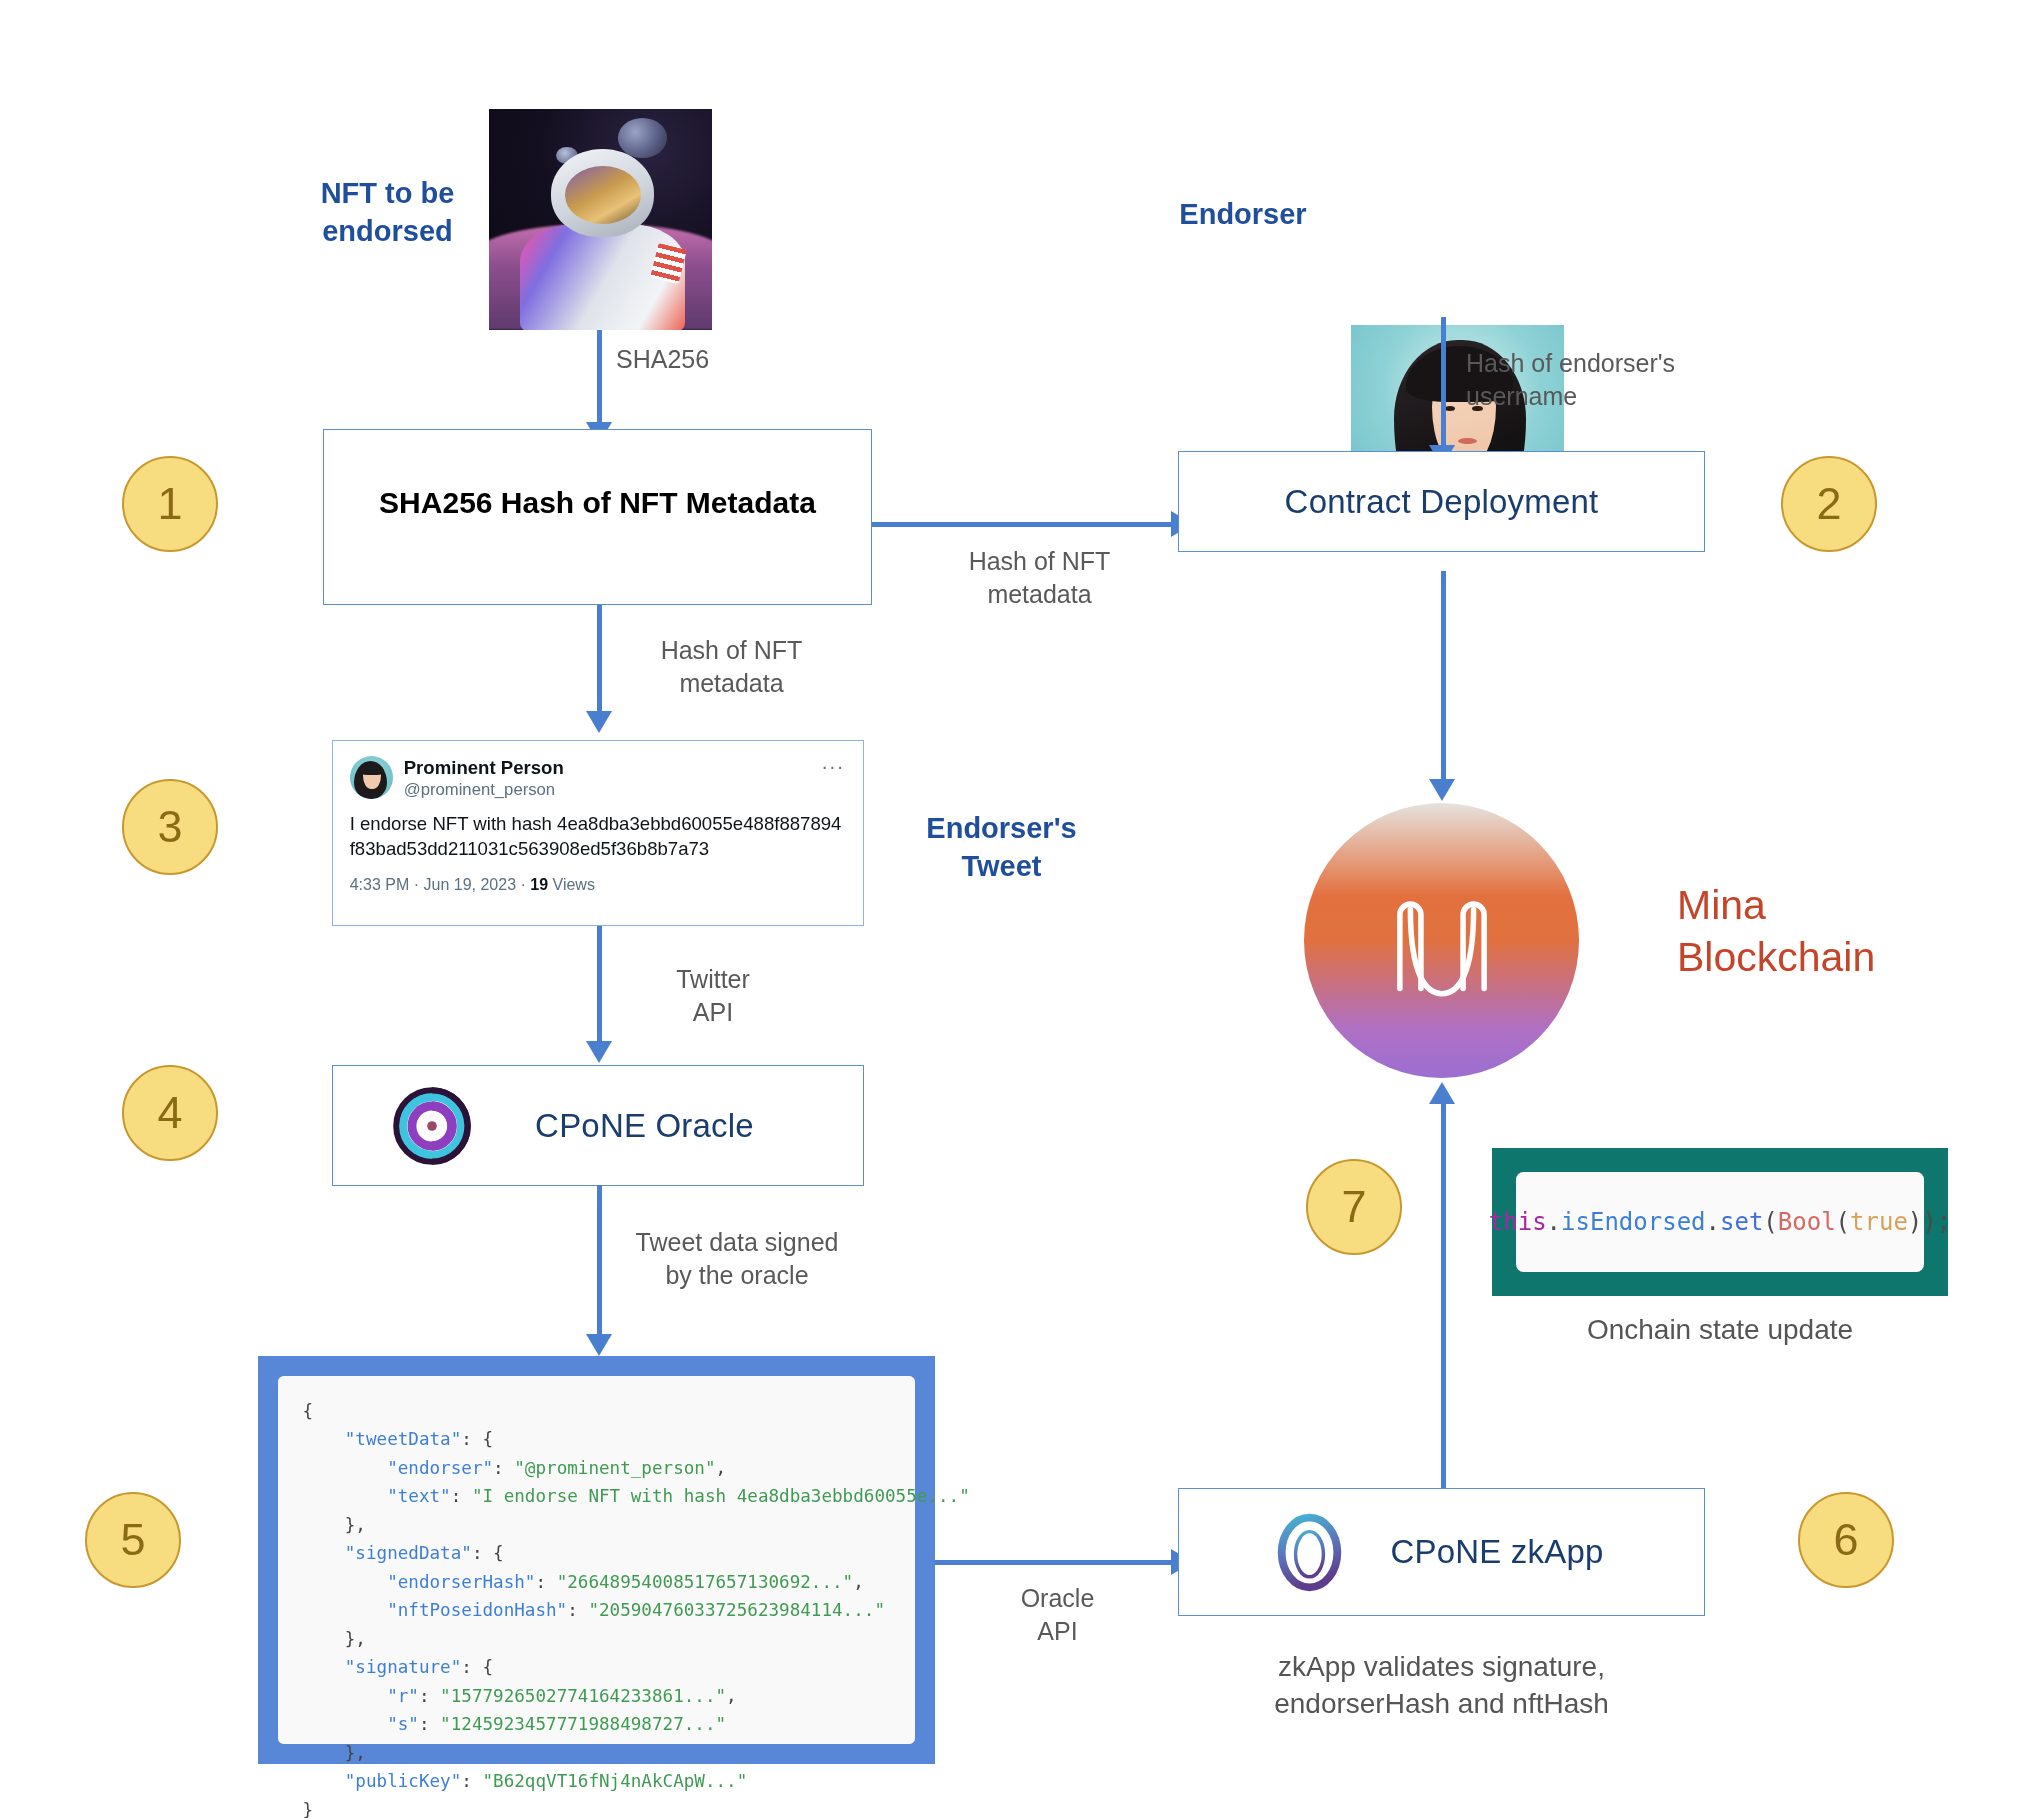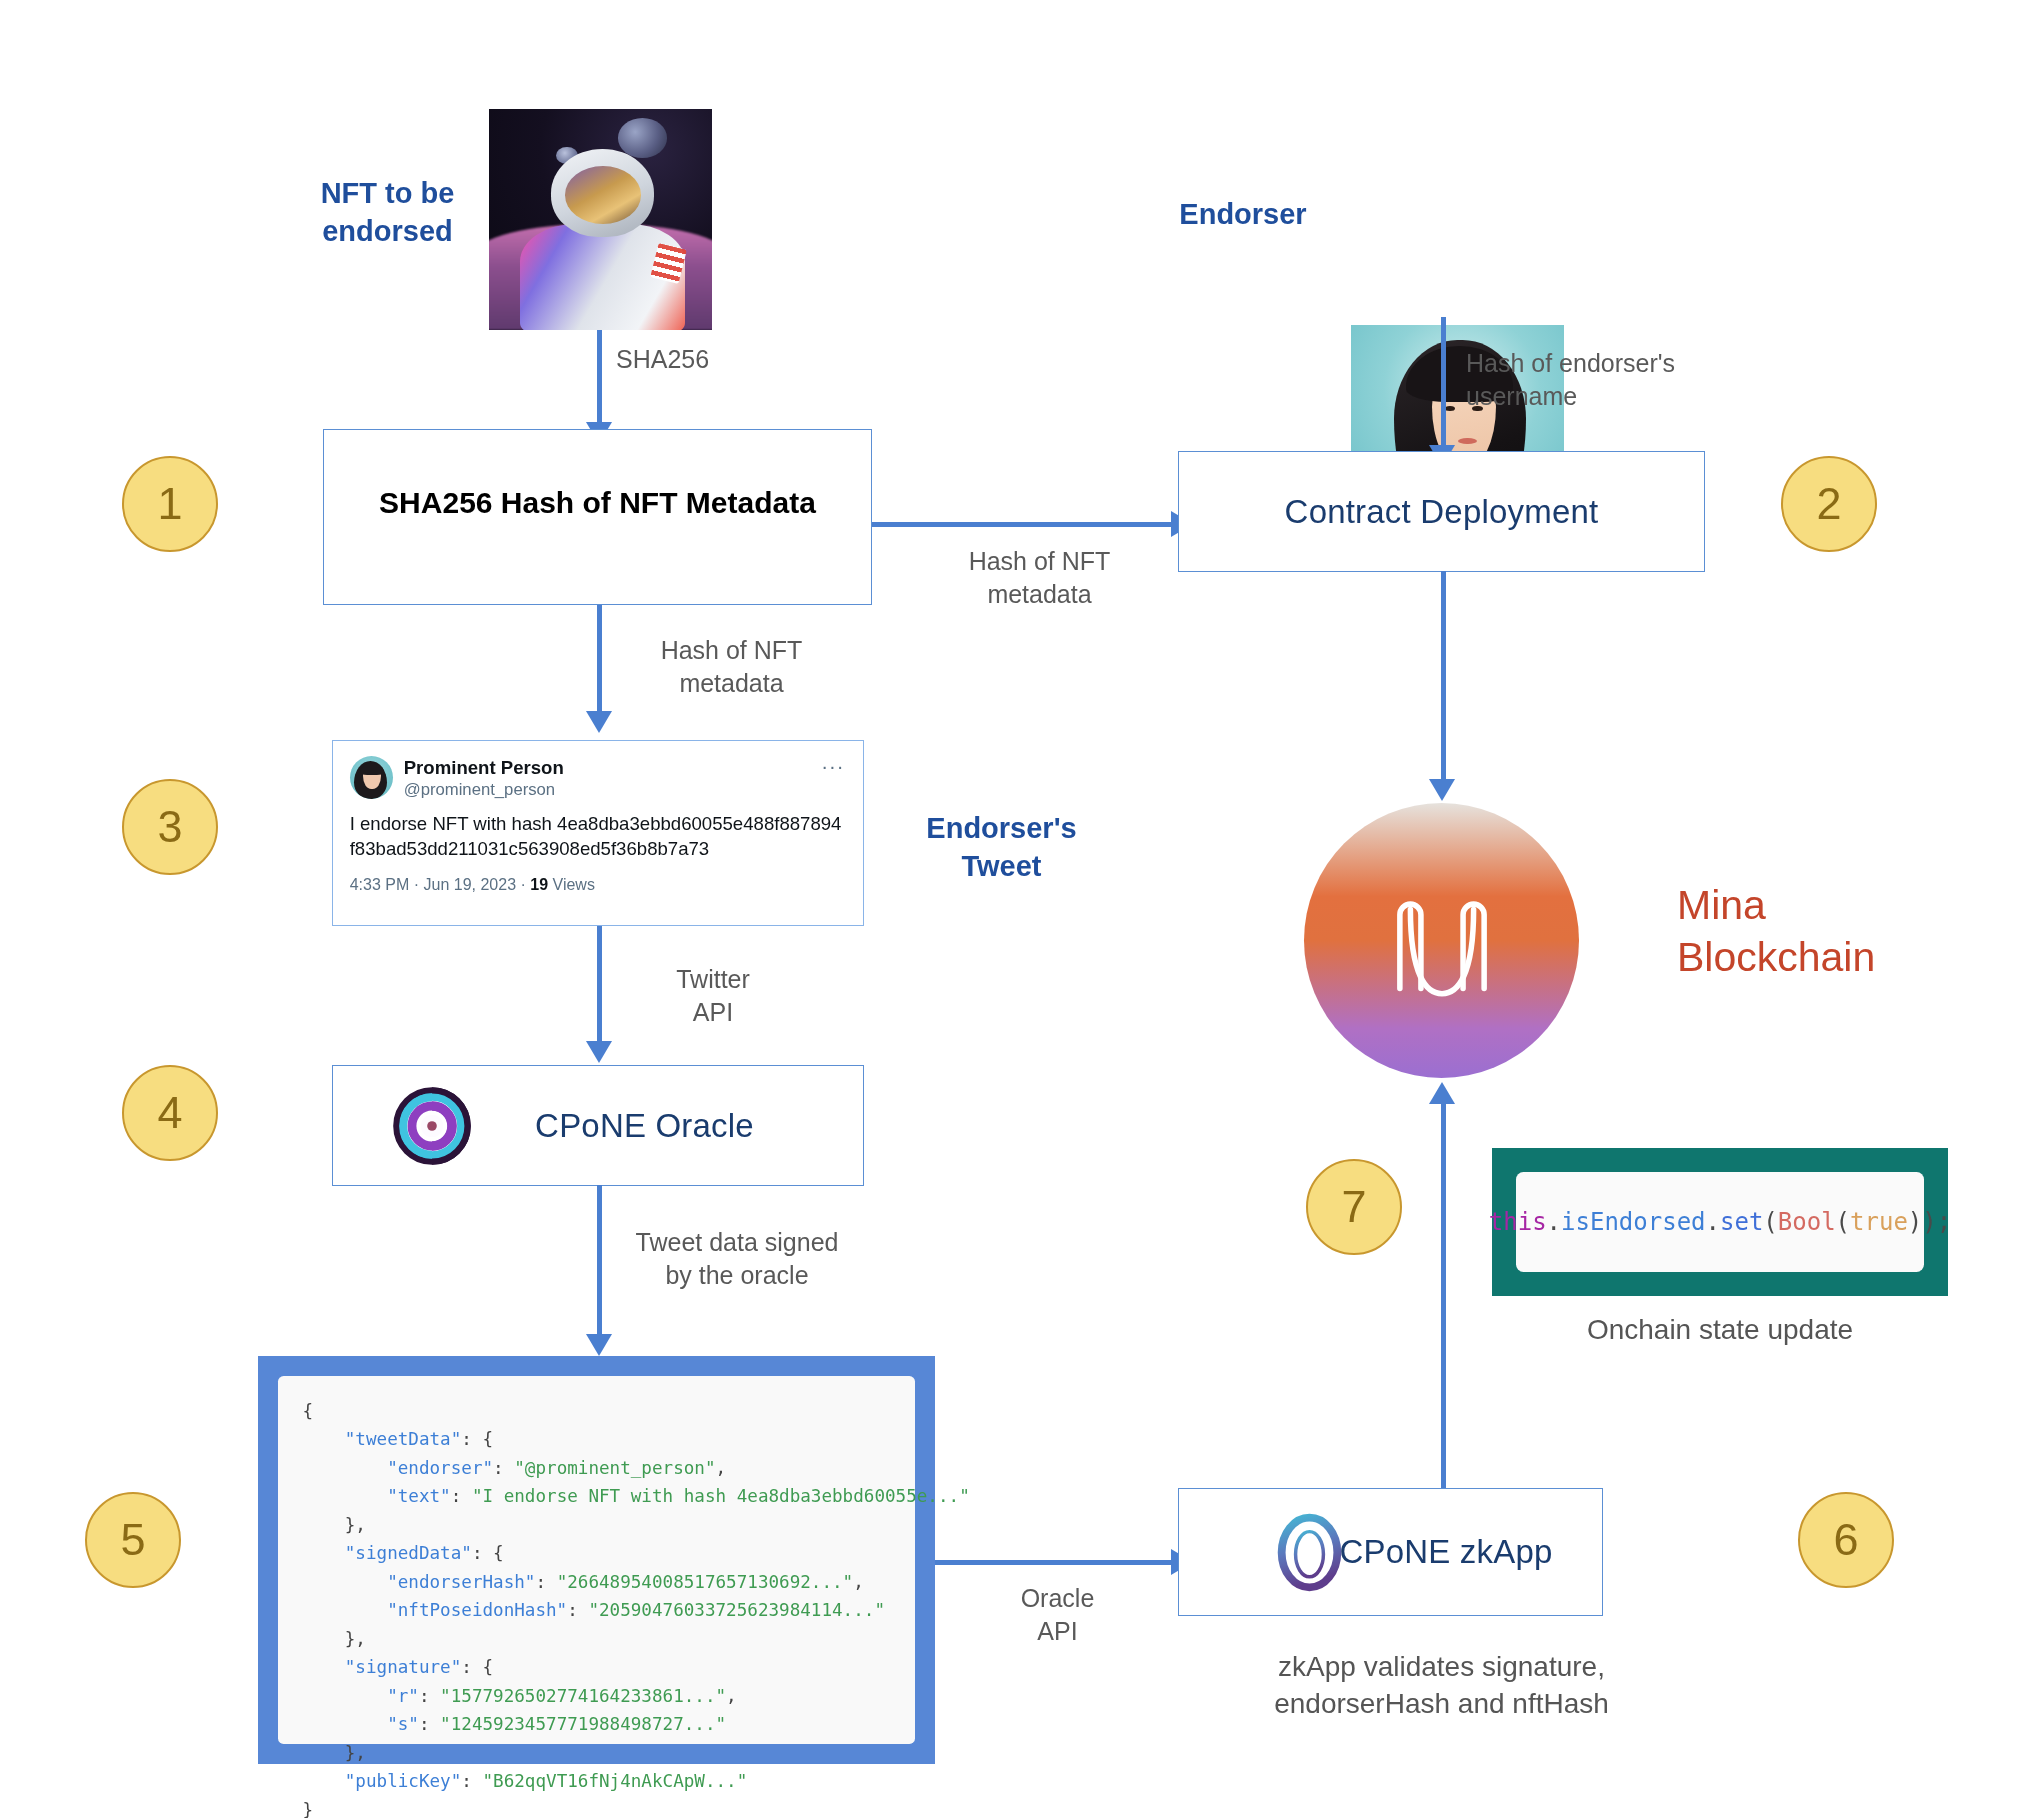--- a/index.html
+++ b/index.html
@@ -373,21 +373,21 @@
     <div class="top"></div>
   </div>
 
   <div class="abs blue-caption" style="left:1141px; top:195px; width:204px;">Endorser</div>
 
   <div class="abs v-line" style="left:1441px; top:317px; height:134px;"></div>
   <div class="abs arrow-down" style="left:1429px; top:445px;"></div>
   <div class="abs edge-label" style="left:1466px; top:347px; width:278px; text-align:left;">Hash of endorser's
 username</div>
 
-  <div class="abs flow-box" style="left:1178px; top:451px; width:527px; height:121px;">
+  <div class="abs flow-box" style="left:1178px; top:451px; width:527px; height:101px;">
     <span class="flow-box-title">Contract Deployment</span>
   </div>
 
   <div class="abs v-line" style="left:1441px; top:571px; height:213px;"></div>
   <div class="abs arrow-down" style="left:1429px; top:779px;"></div>
 
   <div class="abs mina-circle" style="left:1304px; top:803px; width:275px; height:275px;">
     <svg viewBox="0 0 120 120" width="158" height="158" aria-hidden="true">
       <g fill="none" stroke="#ffffff" stroke-width="4.2" stroke-linecap="round" stroke-linejoin="round">
         <path d="M28 96 V40 a8 8 0 0 1 16 0 V96"></path>
@@ -402,21 +402,21 @@
 
   <div class="abs v-line" style="left:1441px; top:1104px; height:384px;"></div>
   <div class="abs arrow-up" style="left:1429px; top:1082px;"></div>
 
   <div class="abs snip-frame" style="left:1492px; top:1148px; width:456px; height:148px;">
     <div class="snip-inner"><span class="c-this">this</span><span class="c-pun">.</span><span class="c-prop">isEndorsed</span><span class="c-pun">.</span><span class="c-fn">set</span><span class="c-pun">(</span><span class="c-type">Bool</span><span class="c-pun">(</span><span class="c-bool">true</span><span class="c-pun">));</span></div>
   </div>
 
   <div class="abs caption-below" style="left:1492px; top:1312px; width:456px;">Onchain state update</div>
 
-  <div class="abs flow-box" style="left:1178px; top:1488px; width:425px; height:128px;">
+  <div class="abs flow-box" style="left:1178px; top:1488px; width:527px; height:128px;">
     <span class="abs" style="left:87px; top:20.4px; width:87px; height:87px;">
       <svg viewBox="0 0 100 100" width="87" height="87" aria-hidden="true">
         <defs>
           <linearGradient id="zkgrad" x1="0" y1="0" x2="0.25" y2="1">
             <stop offset="0%" stop-color="#45b6d4"></stop>
             <stop offset="50%" stop-color="#5b78bd"></stop>
             <stop offset="100%" stop-color="#5e3d8c"></stop>
           </linearGradient>
         </defs>
         <ellipse cx="50" cy="50" rx="32" ry="40" fill="none" stroke="url(#zkgrad)" stroke-width="9"></ellipse>

